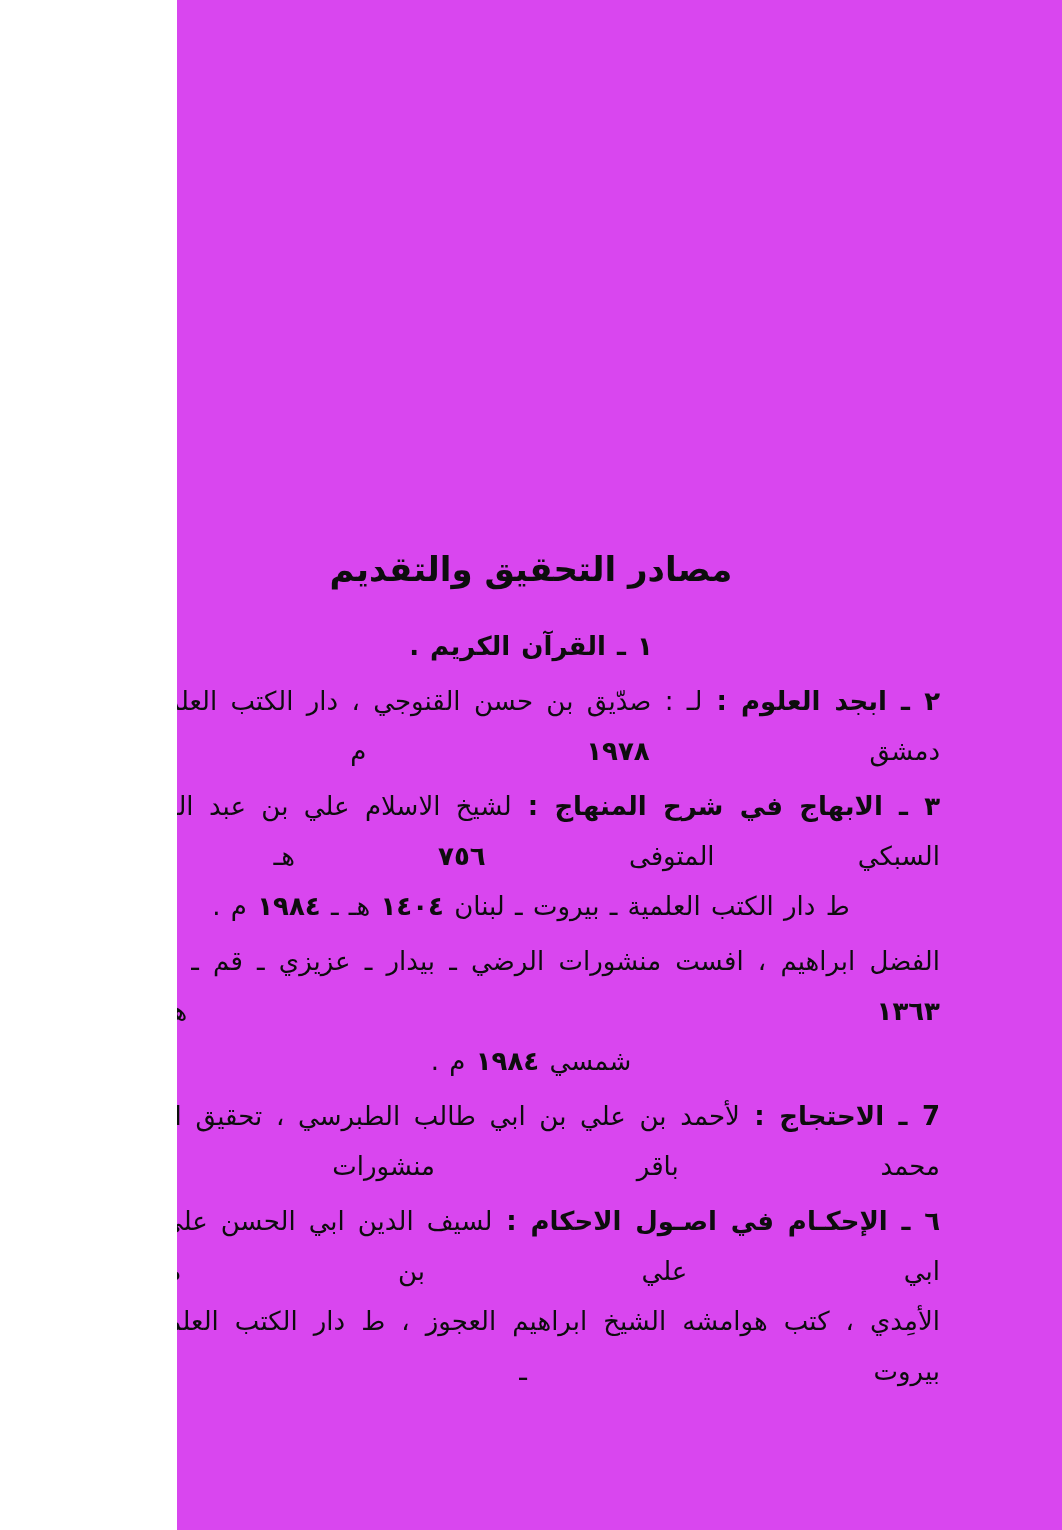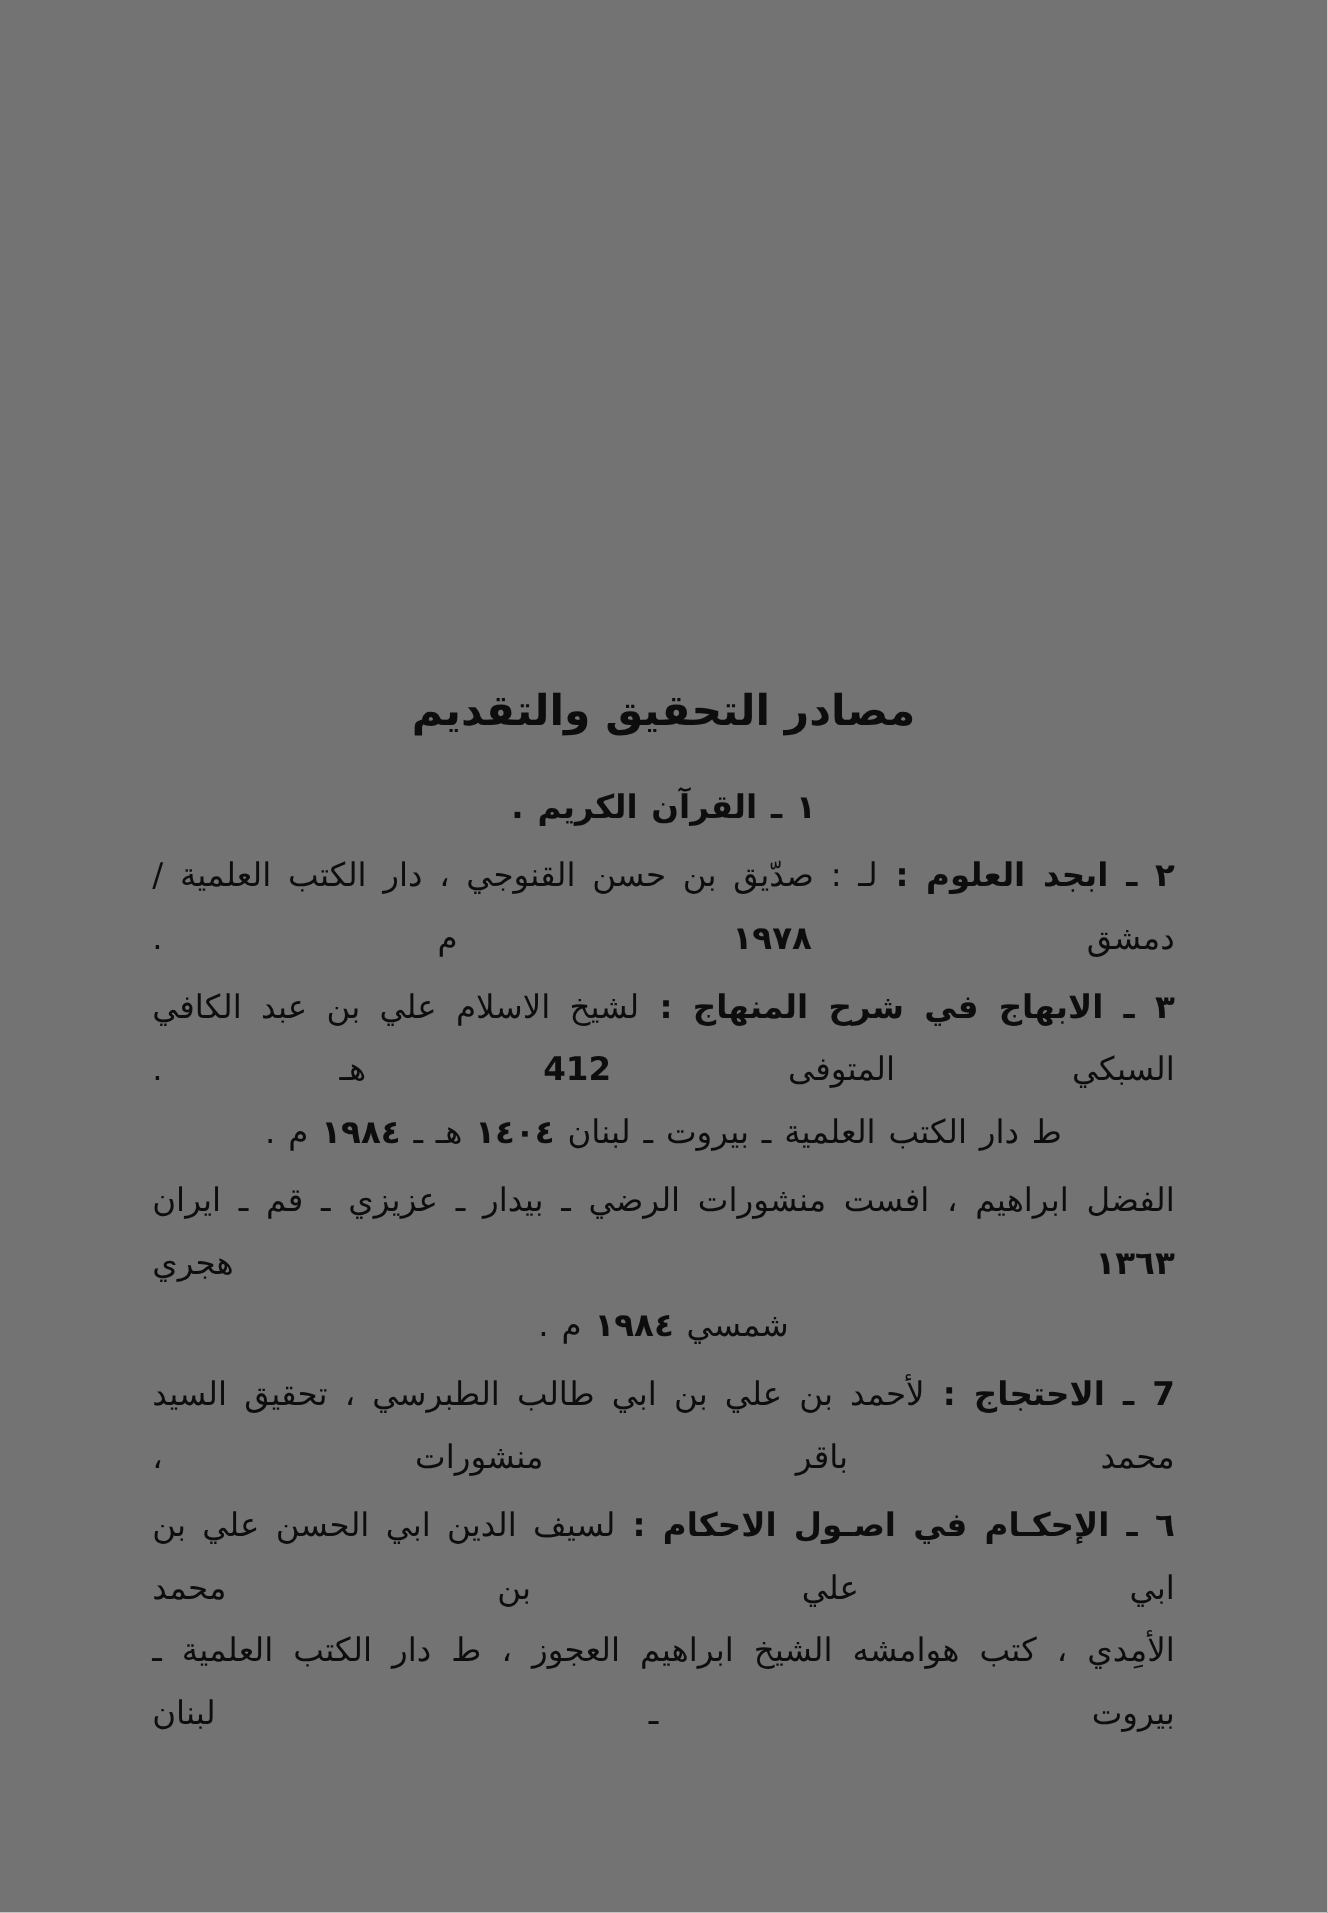--- a/index.html
+++ b/index.html
@@ -8,23 +8,23 @@
     background: #ffffff;
   }
   body {
     width: 1062px;
     height: 1530px;
     font-family: "DejaVu Sans", sans-serif;
     color: #0d0d0d;
   }
   .page {
     position: relative;
-    width: 1062px;
+    width: 885px;
     height: 1530px;
-    background: #737373;
+    background: #d946ef;
     overflow: hidden;
     direction: rtl;
     margin-left: 43px;
   }
   .content {
     position: absolute;
     top: 0;
     right: 122px;
     width: 818px;
   }
@@ -67,21 +67,21 @@
   <div class="content">
     <div class="doc-title">مصادر التحقيق والتقديم</div>
     <div class="bib-list">
         <div class="entry">
           <div class="line"><span class="seg bold">١ ـ القرآن الكريم .</span></div>
         </div>
         <div class="entry">
           <div class="line justify"><span class="seg bold">٢ ـ ابجد العلوم : </span><span class="seg">لـ : صدّيق بن حسن القنوجي ، دار الكتب العلمية / دمشق </span><span class="seg bold">١٩٧٨</span><span class="seg"> م .</span></div>
         </div>
         <div class="entry">
-          <div class="line justify"><span class="seg bold">٣ ـ الابهاج في شرح المنهاج : </span><span class="seg">لشيخ الاسلام علي بن عبد الكافي السبكي المتوفى </span><span class="seg bold">412</span><span class="seg"> هـ .</span></div>
+          <div class="line justify"><span class="seg bold">٣ ـ الابهاج في شرح المنهاج : </span><span class="seg">لشيخ الاسلام علي بن عبد الكافي السبكي المتوفى </span><span class="seg bold">٧٥٦</span><span class="seg"> هـ .</span></div>
           <div class="line"><span class="seg">ط دار الكتب العلمية ـ بيروت ـ لبنان </span><span class="seg bold">١٤٠٤</span><span class="seg"> هـ ـ </span><span class="seg bold">١٩٨٤</span><span class="seg"> م .</span></div>
         </div>
         <div class="entry">
           <div class="line justify"><span class="seg">الفضل ابراهيم ، افست منشورات الرضي ـ بيدار ـ عزيزي ـ قم ـ ايران </span><span class="seg bold">١٣٦٣</span><span class="seg"> هجري</span></div>
           <div class="line"><span class="seg">شمسي </span><span class="seg bold">١٩٨٤</span><span class="seg"> م .</span></div>
         </div>
         <div class="entry">
           <div class="line justify"><span class="seg bold">7 ـ الاحتجاج : </span><span class="seg">لأحمد بن علي بن ابي طالب الطبرسي ، تحقيق السيد محمد باقر منشورات ،</span></div>
         </div>
         <div class="entry">

